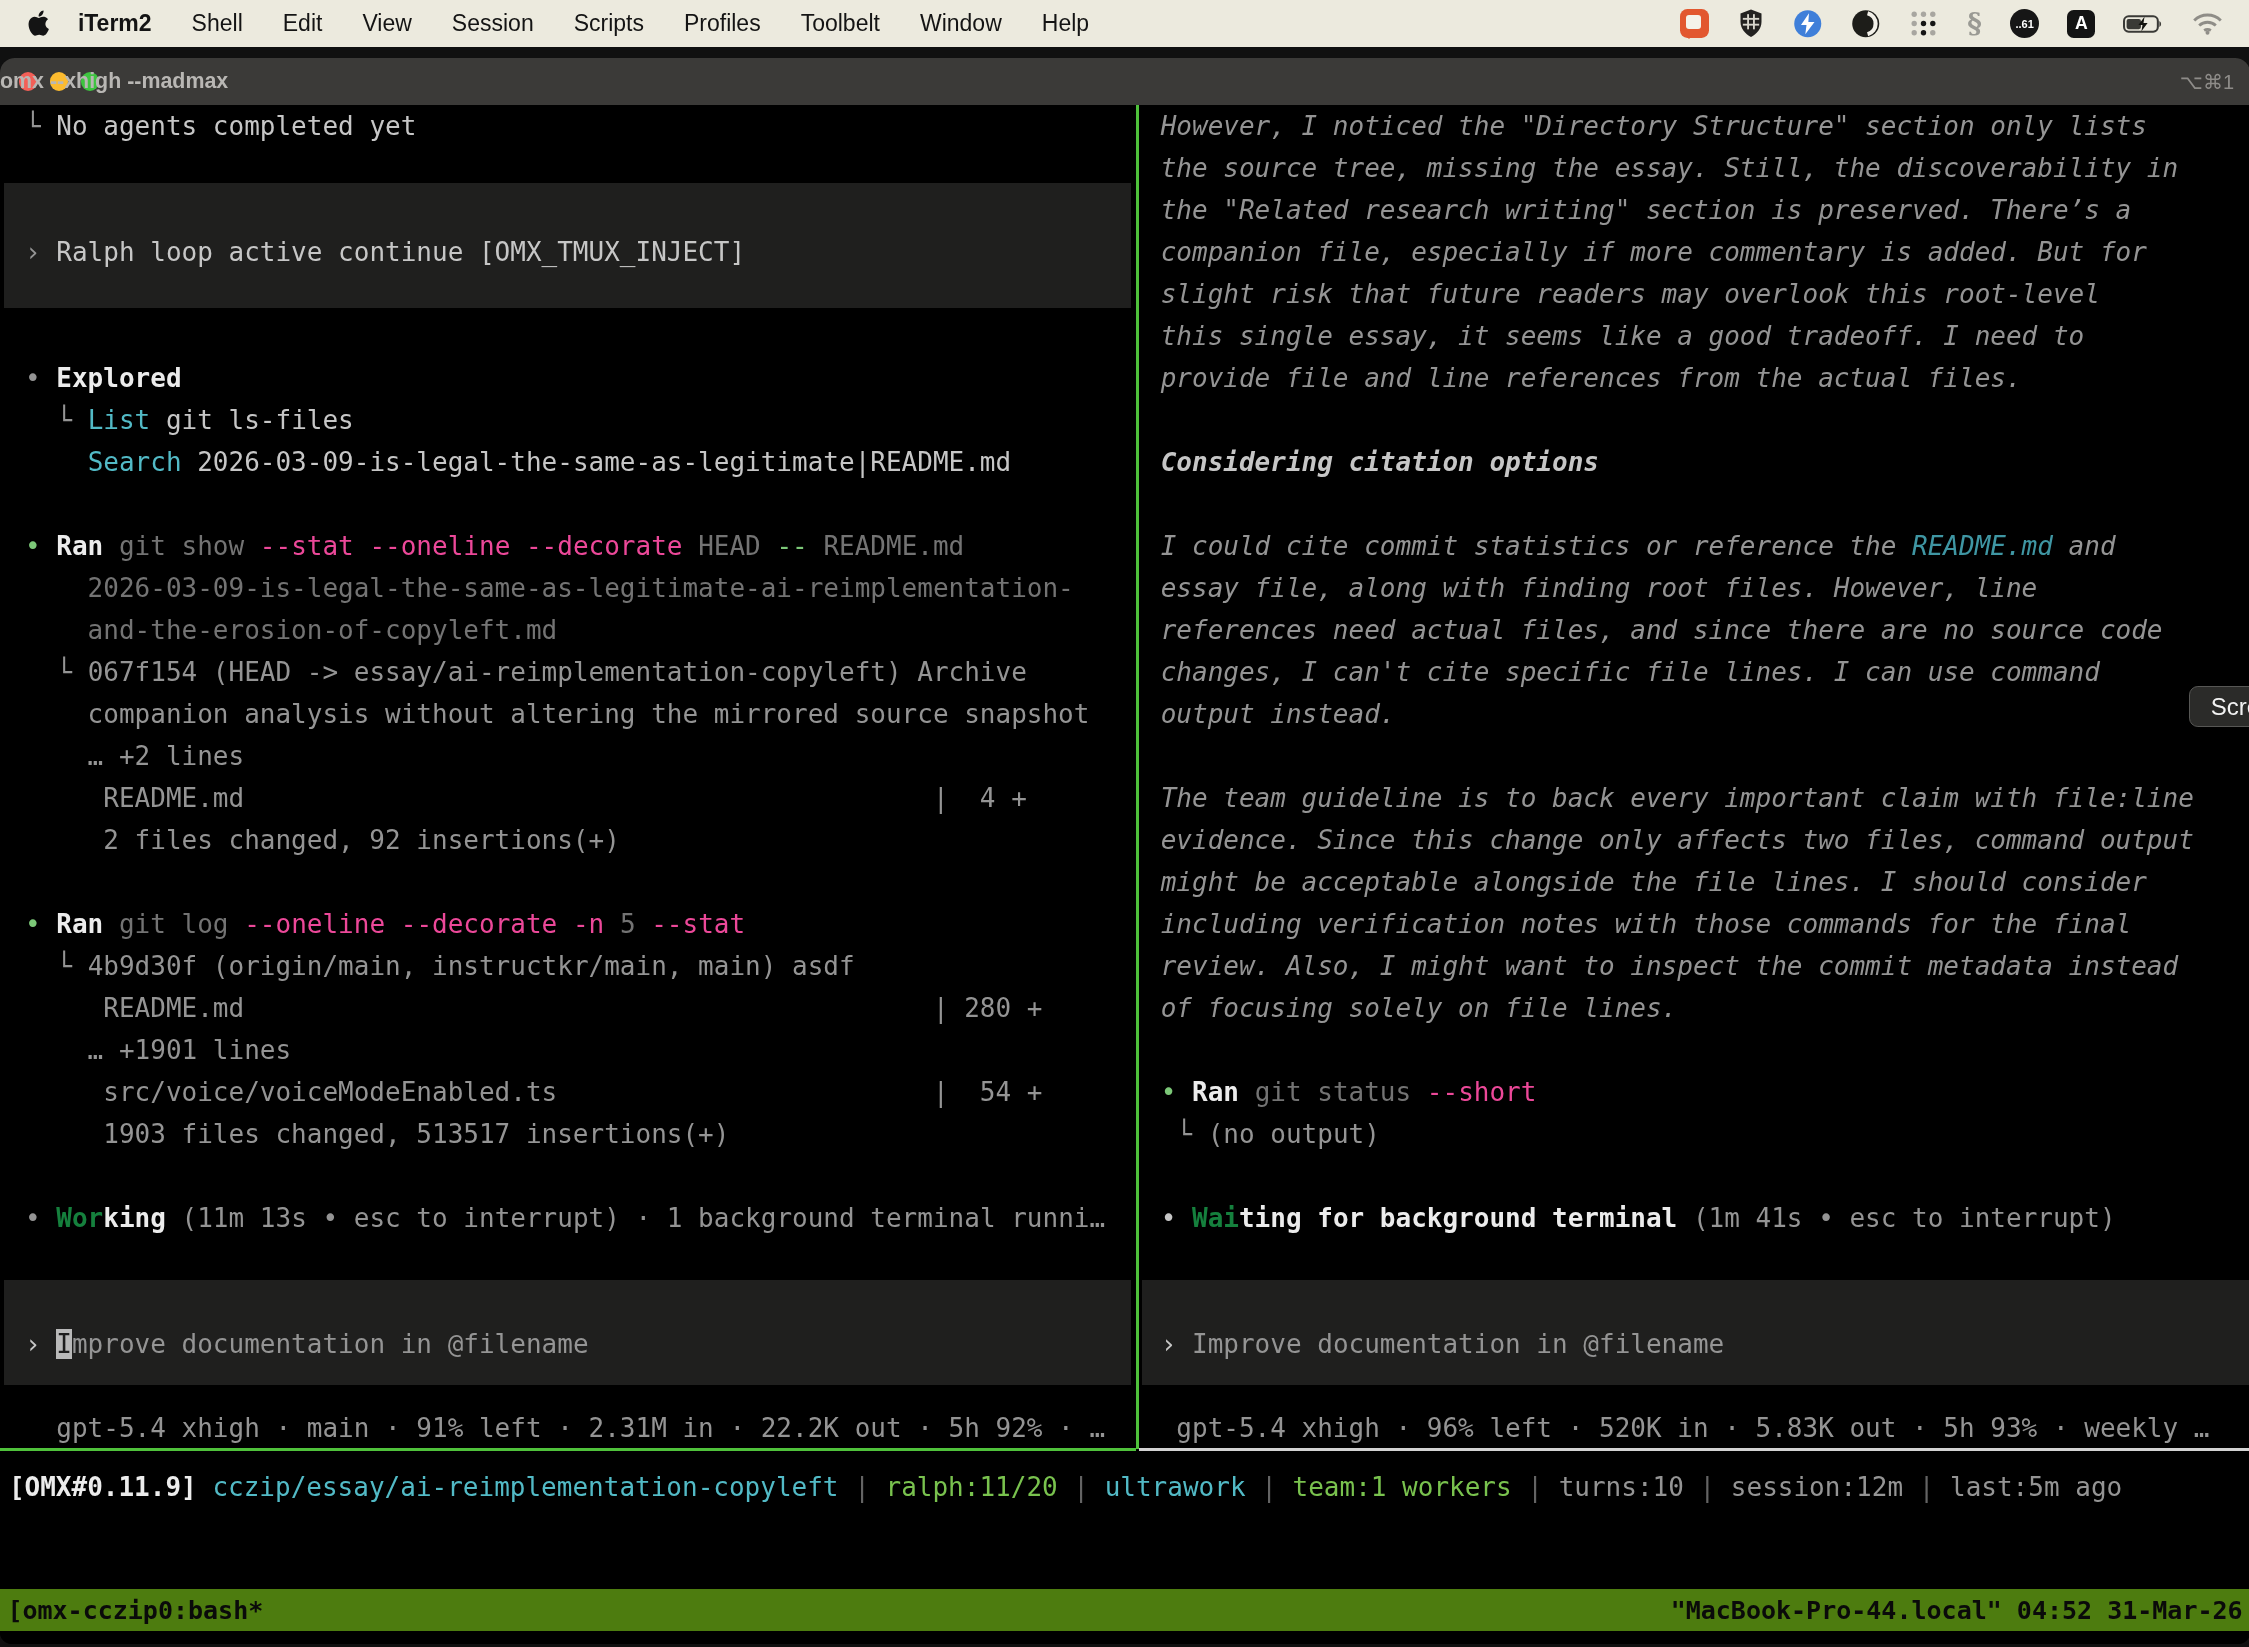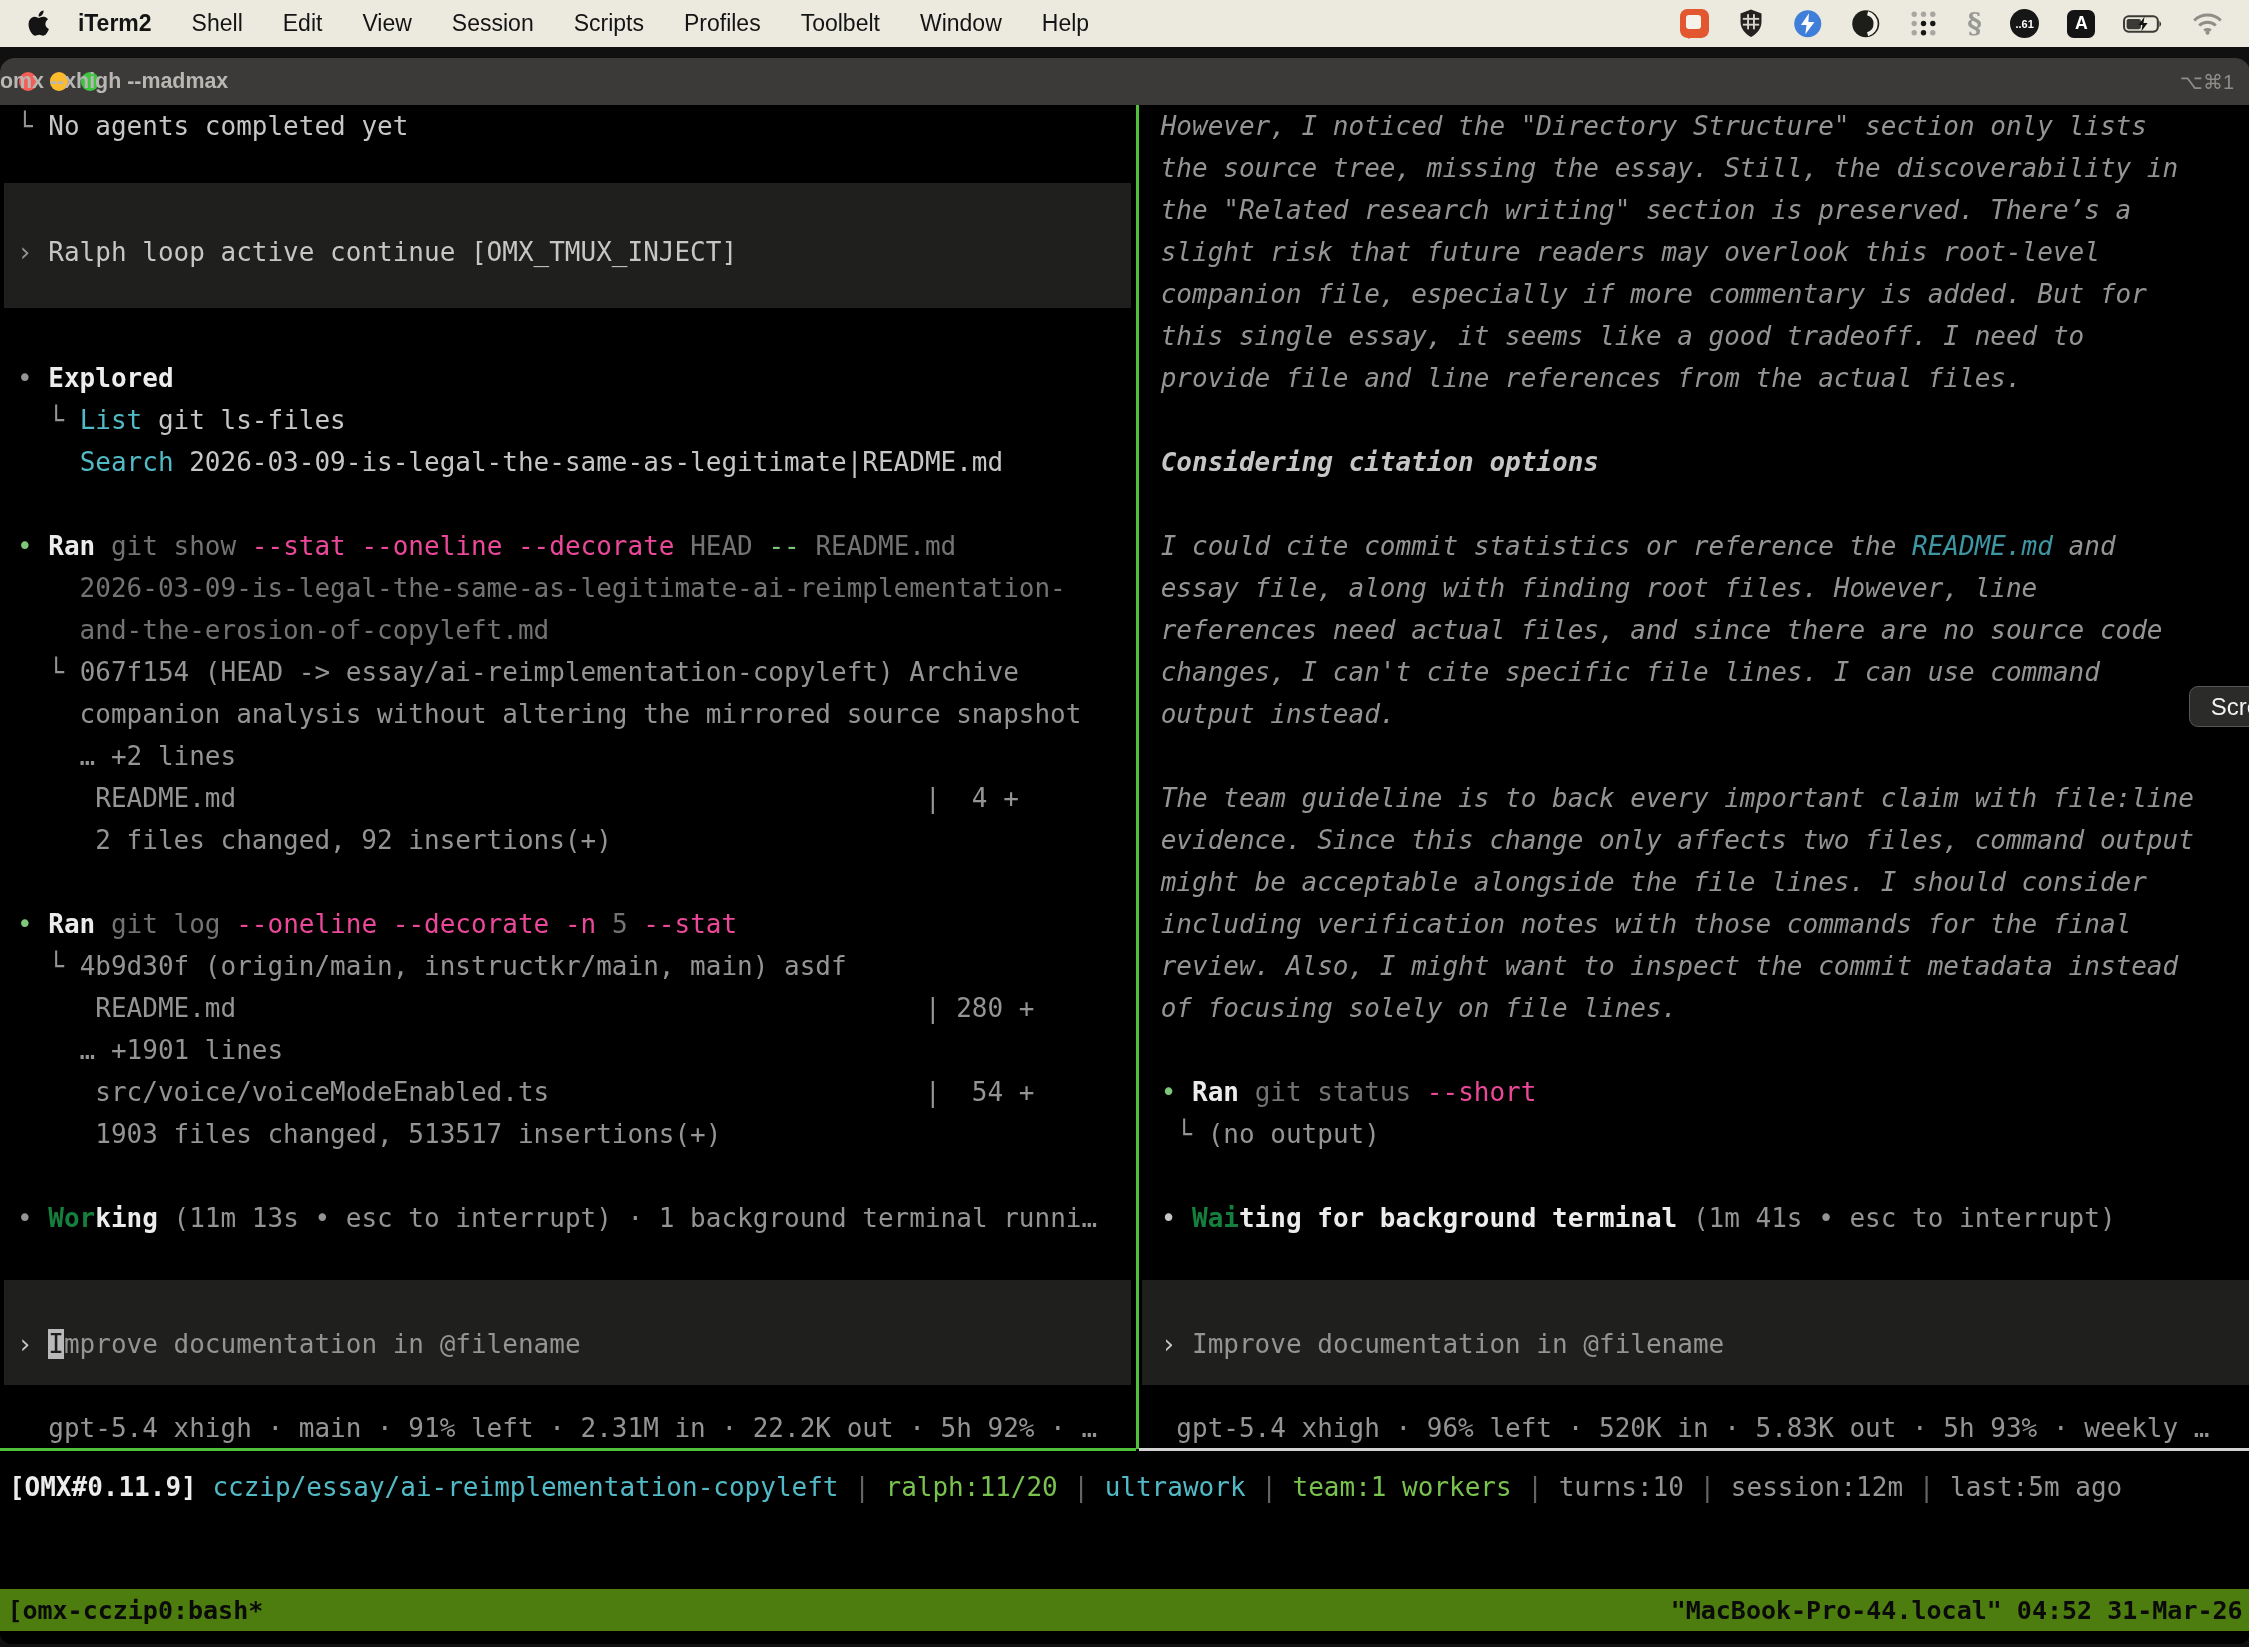--- a/index.html
+++ b/index.html
@@ -44,21 +44,21 @@
     position:absolute;left:0;right:0;
     font-family:"Liberation Sans",sans-serif;font-weight:bold;font-size:21.4px;color:#b9b7b4;
   }
   .win-shortcut{position:absolute;right:16px;font-family:"Liberation Sans",sans-serif;font-size:20px;color:#8e8c89;}
   
   .term{position:absolute;top:47px;left:0;right:0;bottom:0;background:#000;}
   .pane{position:absolute;top:0;}
   .pane-left{left:0;width:1137px;}
   .pane-right{left:1140px;right:0;}
   .row{height:42px;line-height:42px;font-size:26px;white-space:pre;position:relative;z-index:2;}
-  .pane-left .row{padding-left:17px;}
+  .pane-left .row{padding-left:25px;}
   .pane-right .row{padding-left:20.7px;}
   .termbox{position:absolute;background:#1f1f1e;z-index:1;}
   .box-ralph{left:4.4px;right:5.9px;top:78px;height:125px;}
   .box-prompt-left{left:4.4px;right:5.9px;top:1175px;height:105px;}
   .box-prompt-right{left:1.5px;right:0;top:1175px;height:105px;}
   .divider-v{position:absolute;left:1136px;top:0;width:3px;height:1344px;background:#4fc13b;z-index:3;}
   .hborder-l{position:absolute;left:0;top:1343px;width:1136px;height:3px;background:#4fc13b;z-index:3;}
   .hborder-r{position:absolute;left:1139px;right:0;top:1343px;height:3px;background:#d2d2d2;z-index:3;}
   .omx-line{position:absolute;left:8.9px;top:1361px;right:0;z-index:2;}
   .tmuxbar{
@@ -228,22 +228,22 @@
           <div class="row"><span class="c-g">  gpt-5.4 xhigh · main · 91% left · 2.31M in · 22.2K out · 5h 92% · …</span></div>
         </div>
     </div>
 
     <div class="pane pane-right">
       <div class="termbox box-prompt-right"></div>
       <div>
           <div class="row"><span class="c-g i">However, I noticed the "Directory Structure" section only lists</span></div>
           <div class="row"><span class="c-g i">the source tree, missing the essay. Still, the discoverability in</span></div>
           <div class="row"><span class="c-g i">the "Related research writing" section is preserved. There’s a</span></div>
+          <div class="row"><span class="c-g i">companion file, especially if more commentary is added. But for</span></div>
           <div class="row"><span class="c-g i">slight risk that future readers may overlook this root-level</span></div>
-          <div class="row"><span class="c-g i">companion file, especially if more commentary is added. But for</span></div>
           <div class="row"><span class="c-g i">this single essay, it seems like a good tradeoff. I need to</span></div>
           <div class="row"><span class="c-g i">provide file and line references from the actual files.</span></div>
           <div class="row"></div>
           <div class="row"><span class="c-gl b i">Considering citation options</span></div>
           <div class="row"></div>
           <div class="row"><span class="c-g i">I could cite commit statistics or reference the </span><span class="c-tl i">README.md</span><span class="c-g i"> and</span></div>
           <div class="row"><span class="c-g i">essay file, along with finding root files. However, line</span></div>
           <div class="row"><span class="c-g i">references need actual files, and since there are no source code</span></div>
           <div class="row"><span class="c-g i">changes, I can't cite specific file lines. I can use command</span></div>
           <div class="row"><span class="c-g i">output instead.</span></div>

